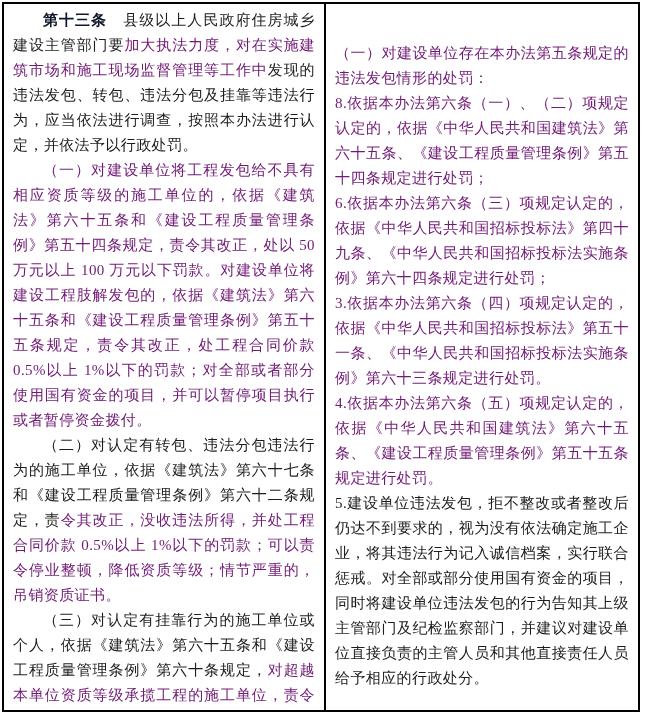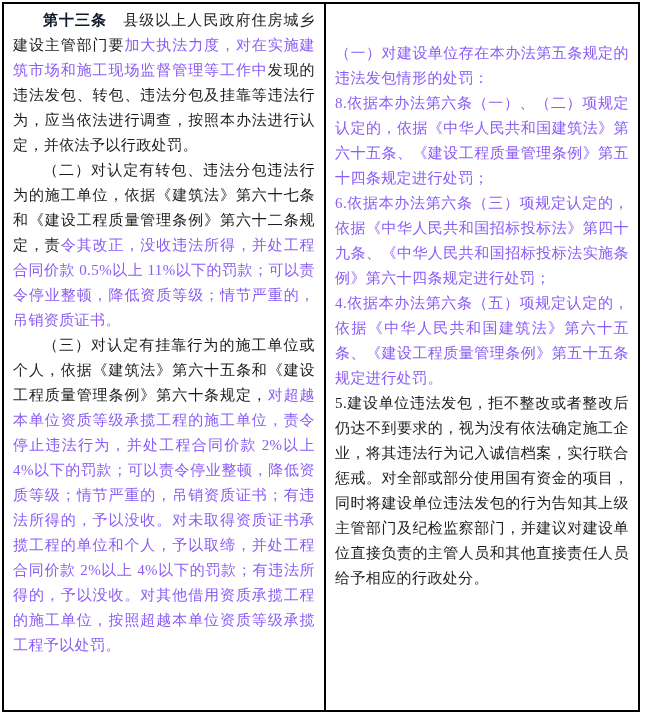--- a/index.html
+++ b/index.html
@@ -38,31 +38,33 @@
     font-size: 15px;
     line-height: 25px;
     text-align: justify;
     color: #1c1c1c;
     letter-spacing: 0.4px;
   }
   p.indent { text-indent: 2em; }
   p.gap { margin-top: 33px; }
   .seg-black { color: #1c1c1c; }
   .seg-black-bold { color: #0f172a; font-weight: bold; }
-  .seg-red { color: #8b5cf6; }
+  .seg-red { color: #701a75; }
 </style>
 </head>
 <body>
 
 <div class="doc-table">
   <div class="cell cell-left">
       <p class="para indent"><span class="seg-black-bold">第十三条</span><span class="seg-black">　县级以上人民政府住房城乡建设主管部门要</span><span class="seg-red">加大执法力度，对在实施建筑市场和施工现场监督管理等工作中</span><span class="seg-black">发现的违法发包、转包、违法分包及挂靠等违法行为，应当依法进行调查，按照本办法进行认定，并依法予以行政处罚。</span></p>
-      <p class="para indent"><span class="seg-black">（二）对认定有转包、违法分包违法行为的施工单位，依据《建筑法》第六十七条和《建设工程质量管理条例》第六十二条规定，责</span><span class="seg-red">令其改正，没收违法所得，并处工程合同价款 0.5%以上 11%以下的罚款；可以责令停业整顿，降低资质等级；情节严重的，吊销资质证书。</span></p>
+      <p class="para indent"><span class="seg-red">（一）对建设单位将工程发包给不具有相应资质等级的施工单位的，依据《建筑法》第六十五条和《建设工程质量管理条例》第五十四条规定，责令其改正，处以 50 万元以上 100 万元以下罚款。对建设单位将建设工程肢解发包的，依据《建筑法》第六十五条和《建设工程质量管理条例》第五十五条规定，责令其改正，处工程合同价款 0.5%以上 1%以下的罚款；对全部或者部分使用国有资金的项目，并可以暂停项目执行或者暂停资金拨付。</span></p>
+      <p class="para indent"><span class="seg-black">（二）对认定有转包、违法分包违法行为的施工单位，依据《建筑法》第六十七条和《建设工程质量管理条例》第六十二条规定，责</span><span class="seg-red">令其改正，没收违法所得，并处工程合同价款 0.5%以上 1%以下的罚款；可以责令停业整顿，降低资质等级；情节严重的，吊销资质证书。</span></p>
       <p class="para indent"><span class="seg-black">（三）对认定有挂靠行为的施工单位或个人，依据《建筑法》第六十五条和《建设工程质量管理条例》第六十条规定，</span><span class="seg-red">对超越本单位资质等级承揽工程的施工单位，责令停止违法行为，并处工程合同价款 2%以上 4%以下的罚款；可以责令停业整顿，降低资质等级；情节严重的，吊销资质证书；有违法所得的，予以没收。对未取得资质证书承揽工程的单位和个人，予以取缔，并处工程合同价款 2%以上 4%以下的罚款；有违法所得的，予以没收。对其他借用资质承揽工程的施工单位，按照超越本单位资质等级承揽工程予以处罚。</span></p>
     </div>
   <div class="cell cell-right">
       <p class="para gap"><span class="seg-red">（一）对建设单位存在本办法第五条规定的违法发包情形的处罚：</span></p>
       <p class="para"><span class="seg-red">8.依据本办法第六条（一）、（二）项规定认定的，依据《中华人民共和国建筑法》第六十五条、《建设工程质量管理条例》第五十四条规定进行处罚；</span></p>
       <p class="para"><span class="seg-red">6.依据本办法第六条（三）项规定认定的，依据《中华人民共和国招标投标法》第四十九条、《中华人民共和国招标投标法实施条例》第六十四条规定进行处罚；</span></p>
+      <p class="para"><span class="seg-red">3.依据本办法第六条（四）项规定认定的，依据《中华人民共和国招标投标法》第五十一条、《中华人民共和国招标投标法实施条例》第六十三条规定进行处罚。</span></p>
       <p class="para"><span class="seg-red">4.依据本办法第六条（五）项规定认定的，依据《中华人民共和国建筑法》第六十五条、《建设工程质量管理条例》第五十五条规定进行处罚。</span></p>
       <p class="para"><span class="seg-black">5.建设单位违法发包，拒不整改或者整改后仍达不到要求的，视为没有依法确定施工企业，将其违法行为记入诚信档案，实行联合惩戒。对全部或部分使用国有资金的项目，同时将建设单位违法发包的行为告知其上级主管部门及纪检监察部门，并建议对建设单位直接负责的主管人员和其他直接责任人员给予相应的行政处分。</span></p>
     </div>
 </div>
 
 </body></html>

